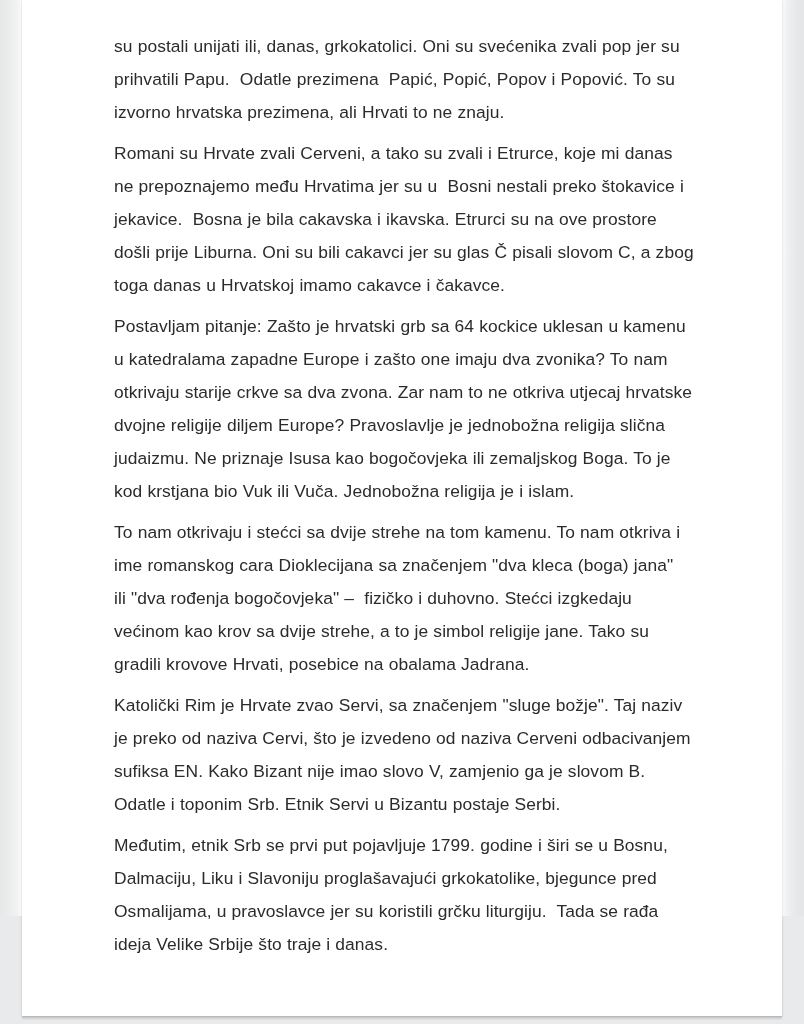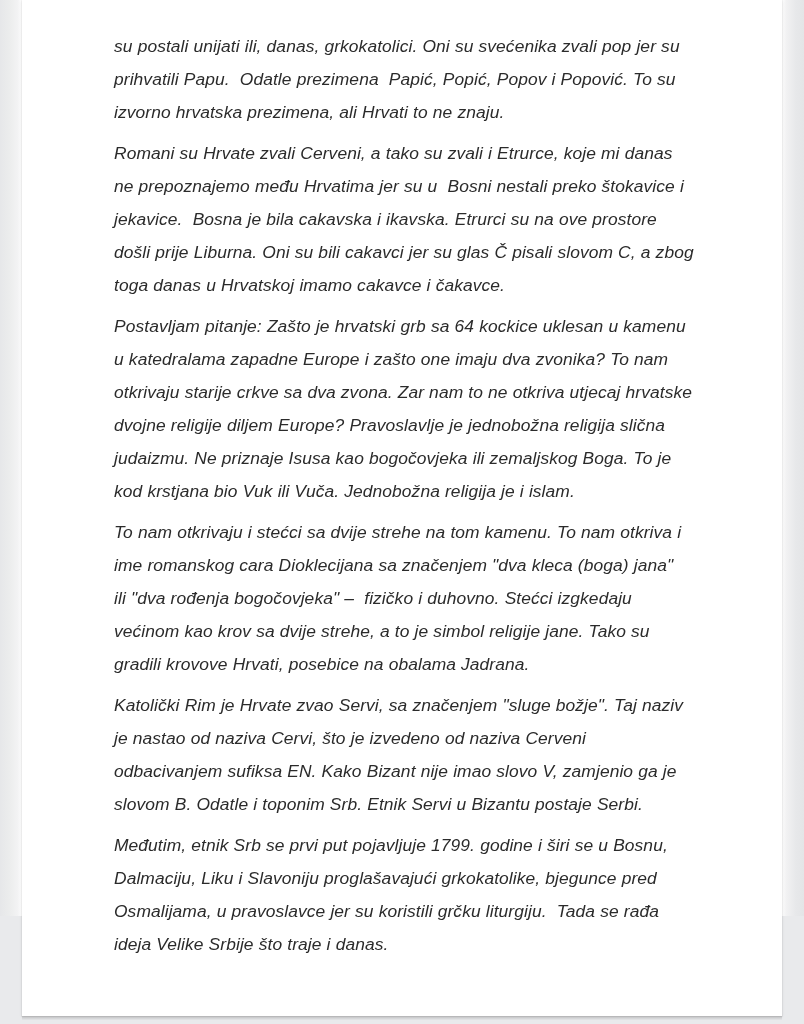--- a/index.html
+++ b/index.html
@@ -17,21 +17,20 @@
   
   .reader-viewport {
     position: relative;
     width: 804px;
     height: 916px;
     background: linear-gradient(to right,
                 #e6e7e9 0px, #eceded 10px, #f3f3f4 18px,
                 #ffffff 22px, #ffffff 782px,
                 #f2f2f3 786px, #e7e8ea 796px, #e4e5e7 804px);
     box-sizing: border-box;
-    font-style: italic;
   }
 
   
   .document-page {
     position: absolute;
     left: 22px;
     top: 0px;
     width: 760px;
     height: 1016px;
     background: #ffffff;
@@ -87,21 +86,21 @@
     <div class="document-body">
 
       <p class="doc-paragraph">su postali unijati ili, danas, grkokatolici. Oni su svećenika zvali pop jer su prihvatili Papu.  Odatle prezimena  Papić, Popić, Popov i Popović. To su izvorno hrvatska prezimena, ali Hrvati to ne znaju.</p>
 
       <p class="doc-paragraph">Romani su Hrvate zvali Cerveni, a tako su zvali i Etrurce, koje mi danas ne prepoznajemo među Hrvatima jer su u  Bosni nestali preko štokavice i jekavice.  Bosna je bila cakavska i ikavska. Etrurci su na ove prostore došli prije Liburna. Oni su bili cakavci jer su glas Č pisali slovom C, a zbog toga danas u Hrvatskoj imamo cakavce i čakavce.</p>
 
       <p class="doc-paragraph">Postavljam pitanje: Zašto je hrvatski grb sa 64 kockice uklesan u kamenu u katedralama zapadne Europe i zašto one imaju dva zvonika? To nam otkrivaju starije crkve sa dva zvona. Zar nam to ne otkriva utjecaj hrvatske dvojne religije diljem Europe? Pravoslavlje je jednobožna religija slična judaizmu. Ne priznaje Isusa kao bogočovjeka ili zemaljskog Boga. To je kod krstjana bio Vuk ili Vuča. Jednobožna religija je i islam.</p>
 
       <p class="doc-paragraph">To nam otkrivaju i stećci sa dvije strehe na tom kamenu. To nam otkriva i ime romanskog cara Dioklecijana sa značenjem "dva kleca (boga) jana"  ili "dva rođenja bogočovjeka" –  fizičko i duhovno. Stećci izgkedaju većinom kao krov sa dvije strehe, a to je simbol religije jane. Tako su gradili krovove Hrvati, posebice na obalama Jadrana.</p>
 
-      <p class="doc-paragraph">Katolički Rim je Hrvate zvao Servi, sa značenjem "sluge božje". Taj naziv je nastao od naziva Cervi, što je izvedeno od naziva Cerveni odbacivanjem sufiksa EN. Kako Bizant nije imao slovo V, zamjenio ga je slovom B. Odatle i toponim Srb. Etnik Servi u Bizantu postaje Serbi.</p>
+      <p class="doc-paragraph">Katolički Rim je Hrvate zvao Servi, sa značenjem "sluge božje". Taj naziv je preko od naziva Cervi, što je izvedeno od naziva Cerveni odbacivanjem sufiksa EN. Kako Bizant nije imao slovo V, zamjenio ga je slovom B. Odatle i toponim Srb. Etnik Servi u Bizantu postaje Serbi.</p>
 
       <p class="doc-paragraph">Međutim, etnik Srb se prvi put pojavljuje 1799. godine i širi se u Bosnu, Dalmaciju, Liku i Slavoniju proglašavajući grkokatolike, bjegunce pred Osmalijama, u pravoslavce jer su koristili grčku liturgiju.  Tada se rađa ideja Velike Srbije što traje i danas.</p>
 
     </div>
 
   </div>
 
   <div class="page-shadow-bottom"></div>
 
 </div>

